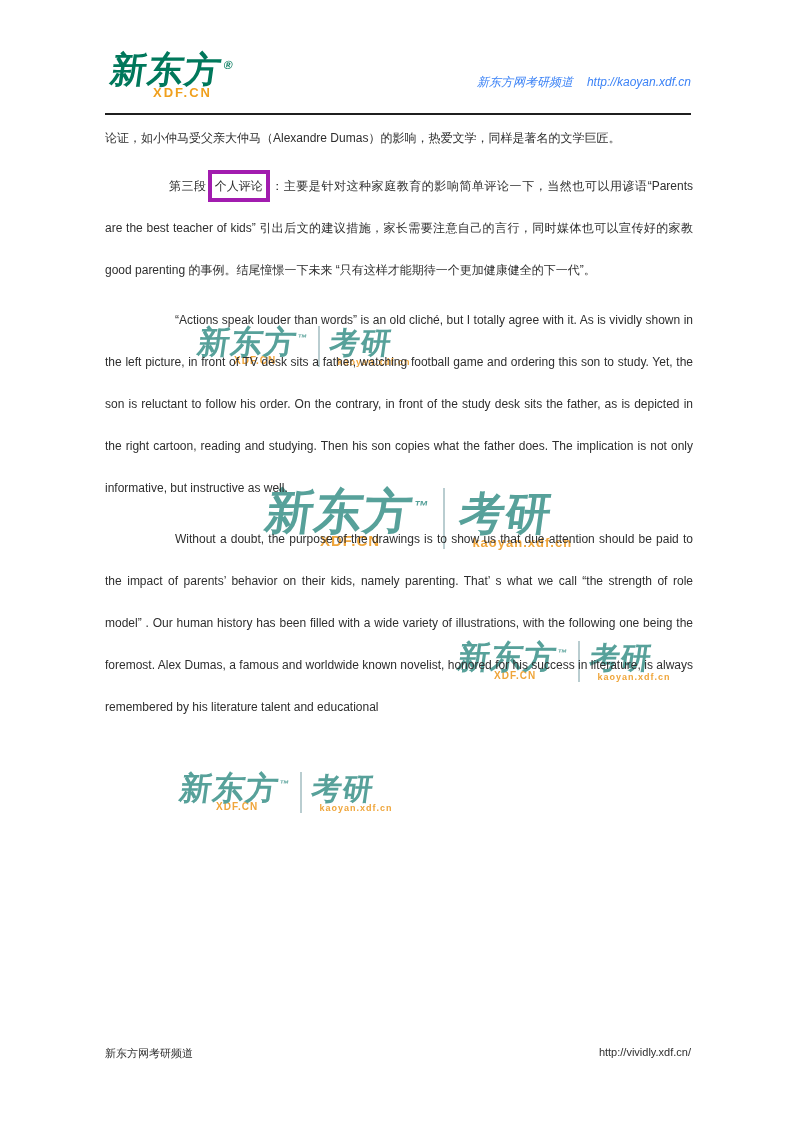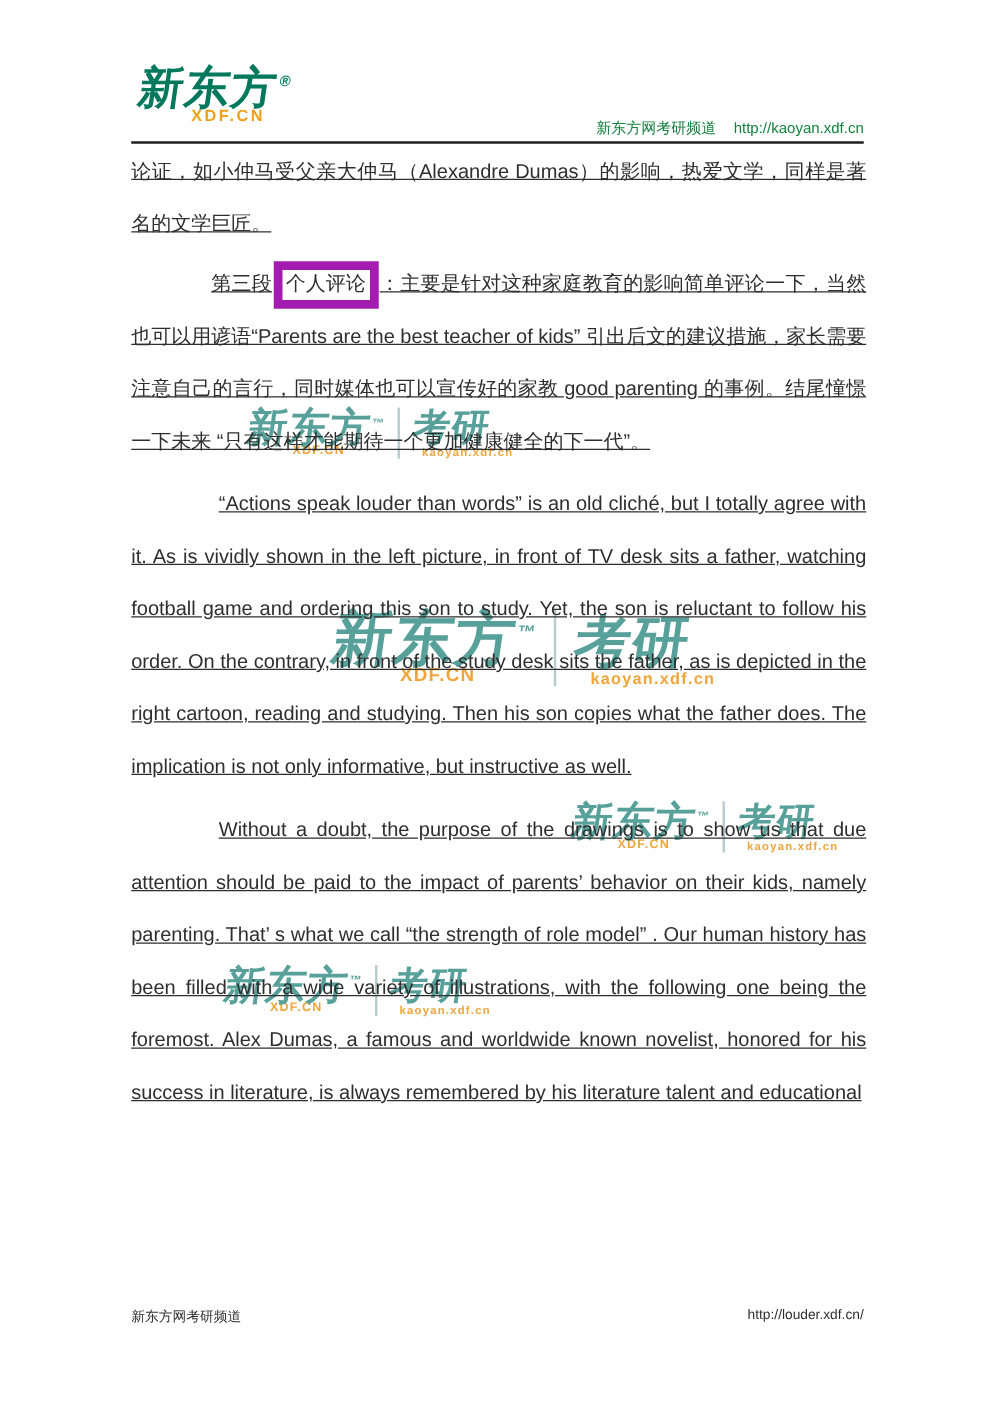--- a/index.html
+++ b/index.html
@@ -20,22 +20,22 @@
     font-size:36px; font-weight:900; color:#00785b;
     transform:skewX(-8deg); letter-spacing:1px; line-height:1;
     white-space:nowrap;
   }
   .logo-reg { font-size:12px; font-weight:700; vertical-align:super; margin-left:1px; }
   .logo-sub {
     font-size:13px; font-weight:800; color:#f0a01e;
     letter-spacing:2px; margin:-2px 0 0 42px; line-height:1;
   }
   .header-right {
-    position:absolute; right:0; bottom:4px;
-    font-size:12px; color:#15803d; white-space:nowrap;
+    position:absolute; right:0; bottom:24px;
+    font-size:12px; color:#3b82f6; white-space:nowrap;font-style:italic;
   }
   .header-right .gap { display:inline-block; width:14px; }
   .header-rule {
     position:absolute; left:0; bottom:0;
     width:586px; height:2px; background:#1f1f1f;
   }
 
   
   .wm { position:absolute; display:flex; align-items:flex-start; z-index:1; }
   .wm-left, .wm-right { display:flex; flex-direction:column; }
@@ -60,32 +60,31 @@
   .wm-lg .wm-channel { font-size:45px; margin-top:3px; }
   .wm-lg .wm-brand-sub { font-size:15px; margin:-3px 0 0 54px; }
   .wm-lg .wm-channel-sub { font-size:13px; margin:0 0 0 12px; }
   .wm-lg .wm-div { margin:0 15px; }
 
   
   .content {
     position:absolute; left:105px; top:117px; width:588px; z-index:2;
   }
   .content p {
-    font-size:16px; line-height:42px;
+    font-size:12px; line-height:42px;
     text-align:justify; text-align-last:left;
     color:#2e2e2e;
-    text-decoration:underline;
   }
   .p1 { margin-bottom:6px; }
   .p2 { margin-bottom:8px; text-indent:64px; }
   .p3 { margin-bottom:15px; text-indent:48px; }
   .p4 { margin-bottom:9px; text-indent:70px; }
   .p5 { margin-bottom:0; text-indent:70px; }
   .boxed {
-    border:7px solid #a21caf; padding:0 3px; margin:0 1px;
+    border:4px solid #a21caf; padding:0 3px; margin:0 1px;
     display:inline-block; text-indent:0; line-height:24px;
   }
 
   
   .footer {
     position:absolute; left:105px; top:1046px; width:586px; z-index:2;
     font-size:11px; color:#2e2e2e;
   }
   .footer-left { float:left; }
   .footer-right { float:right; }
@@ -154,14 +153,14 @@
 
 <div class="content">
   <p class="p1">论证，如小仲马受父亲大仲马（Alexandre Dumas）的影响，热爱文学，同样是著名的文学巨匠。</p>
   <p class="p2"><span>第三段</span><span class="boxed">个人评论</span><span>：主要是针对这种家庭教育的影响简单评论一下，当然也可以用谚语“Parents are the best teacher of kids”  引出后文的建议措施，家长需要注意自己的言行，同时媒体也可以宣传好的家教 good parenting 的事例。结尾憧憬一下未来 “只有这样才能期待一个更加健康健全的下一代”。</span></p>
   <p class="p4">“Actions speak louder than words”  is an old cliché, but I totally agree with it. As is vividly shown in the left picture, in front of TV desk sits a father, watching football game and ordering this son to study. Yet, the son is reluctant to follow his order. On the contrary, in front of the study desk sits the father, as is depicted in the right cartoon, reading and studying. Then his son copies what the father does. The implication is not only informative, but instructive as well.</p>
   <p class="p5">Without a doubt, the purpose of the drawings is to show us that due attention should be paid to the impact of parents’  behavior on their kids, namely parenting. That’ s what we call  “the strength of role model” . Our human history has been filled with a wide variety of illustrations, with the following one being the foremost. Alex Dumas, a famous and worldwide known novelist, honored for his success in literature, is always remembered by his literature talent and educational</p>
 </div>
 
 <div class="footer">
   <span class="footer-left">新东方网考研频道</span>
-  <span class="footer-right">http://louder.xdf.cn/</span>
+  <span class="footer-right">http://vividly.xdf.cn/</span>
 </div>
 
 </body></html>

